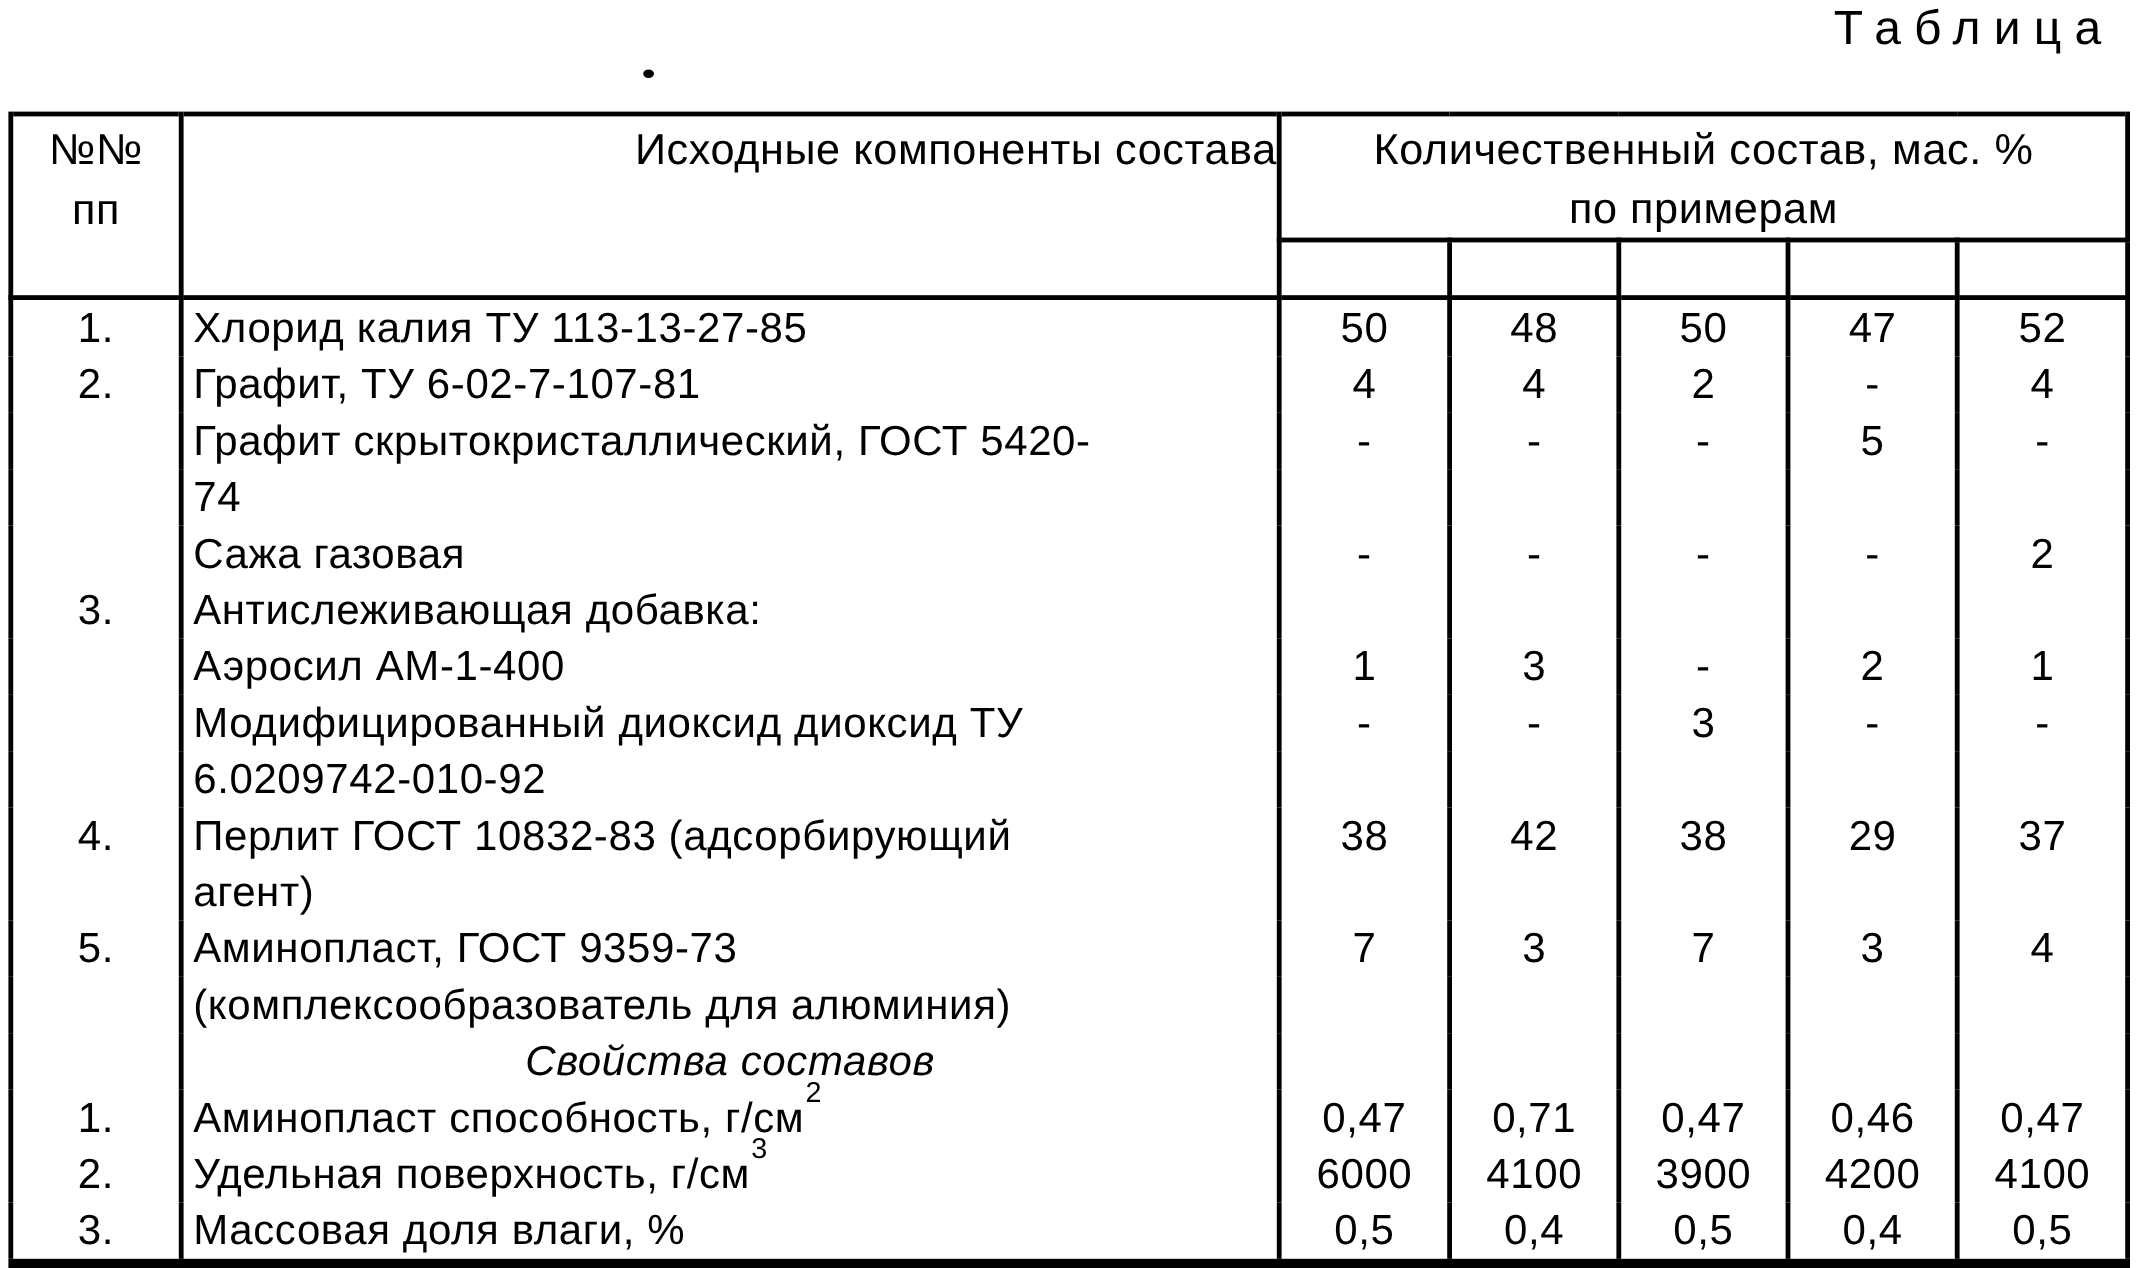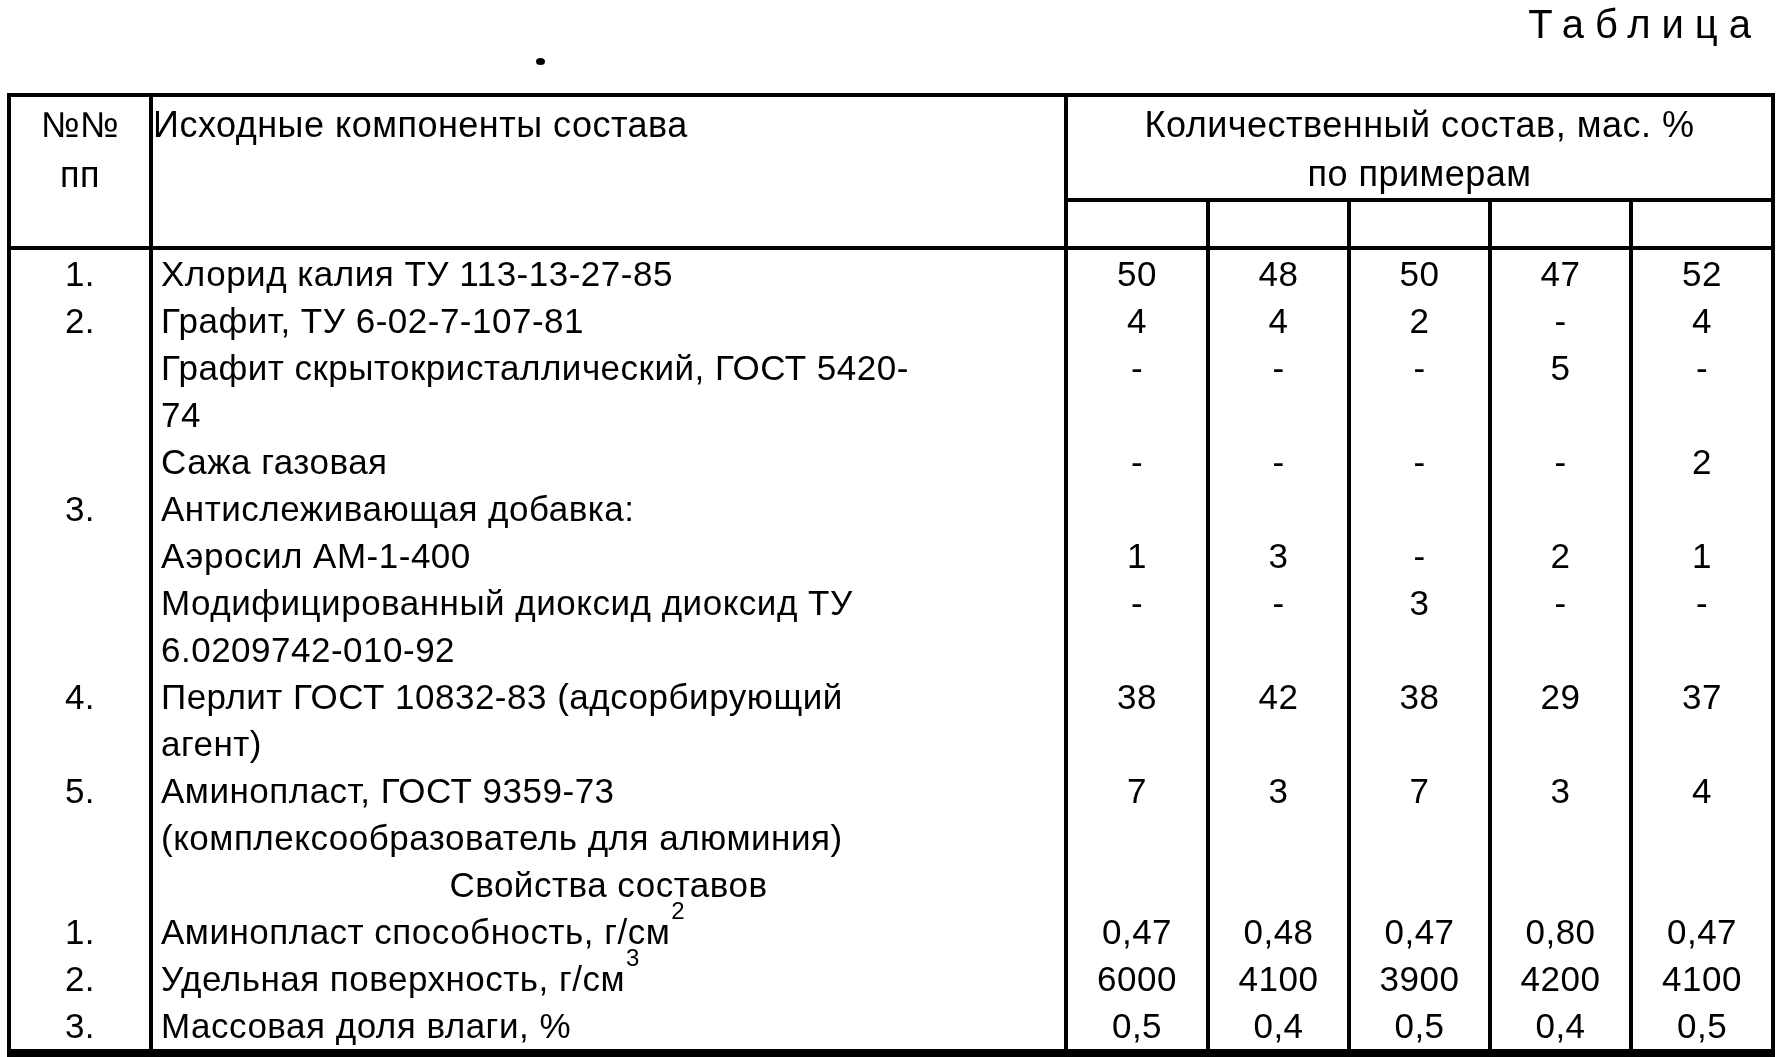--- a/index.html
+++ b/index.html
@@ -31,31 +31,31 @@
   th, td {
     border-left: 4px solid #000; border-right: 4px solid #000;
     padding: 0; font-weight: normal; letter-spacing: 0.5px;
   }
 
   thead th { vertical-align: top; font-size: 36px; border-bottom: 4px solid #000; }
   tr.head-main { height: 101px; }
   tr.head-sub  { height: 48px; }
   th.num-head  { text-align: center; padding-top: 3px; }
   th.num-head div { line-height: 50px; }
-  th.comp-head { text-align: left; padding-top: 3px; line-height: 50px; }
+  th.comp-head { text-align: right; padding-top: 3px; line-height: 50px; }
   th.qty-head  { text-align: center; padding-top: 3px; line-height: 49px; }
 
   tbody tr { height: 47px; }
   tbody td {
     font-size: 35px; line-height: 47px;
     vertical-align: top; white-space: nowrap;
   }
   td.num { text-align: center; }
   td.label { padding-left: 8px; margin-top: 16px; }
-  td.label.center { text-align: center; padding-left: 0; }
+  td.label.center { text-align: center; padding-left: 0; font-style: italic; }
   td.val { text-align: center; }
   td.label sup {
     font-size: 24px; line-height: 0;
     position: relative; top: -12px; left: 1px;
   }
 </style>
 </head>
 <body>
 
 <div class="doc-title">Таблица</div>
@@ -215,23 +215,23 @@
         <td class="val"></td>
         <td class="val"></td>
         <td class="val"></td>
         <td class="val"></td>
         <td class="val"></td>
       </tr>
       <tr>
         <td class="num">1.</td>
         <td class="label"><span>Аминопласт способность, г/см</span><sup>2</sup></td>
         <td class="val">0,47</td>
-        <td class="val">0,48</td>
+        <td class="val">0,71</td>
         <td class="val">0,47</td>
-        <td class="val">0,80</td>
+        <td class="val">0,46</td>
         <td class="val">0,47</td>
       </tr>
       <tr>
         <td class="num">2.</td>
         <td class="label"><span>Удельная поверхность, г/см</span><sup>3</sup></td>
         <td class="val">6000</td>
         <td class="val">4100</td>
         <td class="val">3900</td>
         <td class="val">4200</td>
         <td class="val">4100</td>

